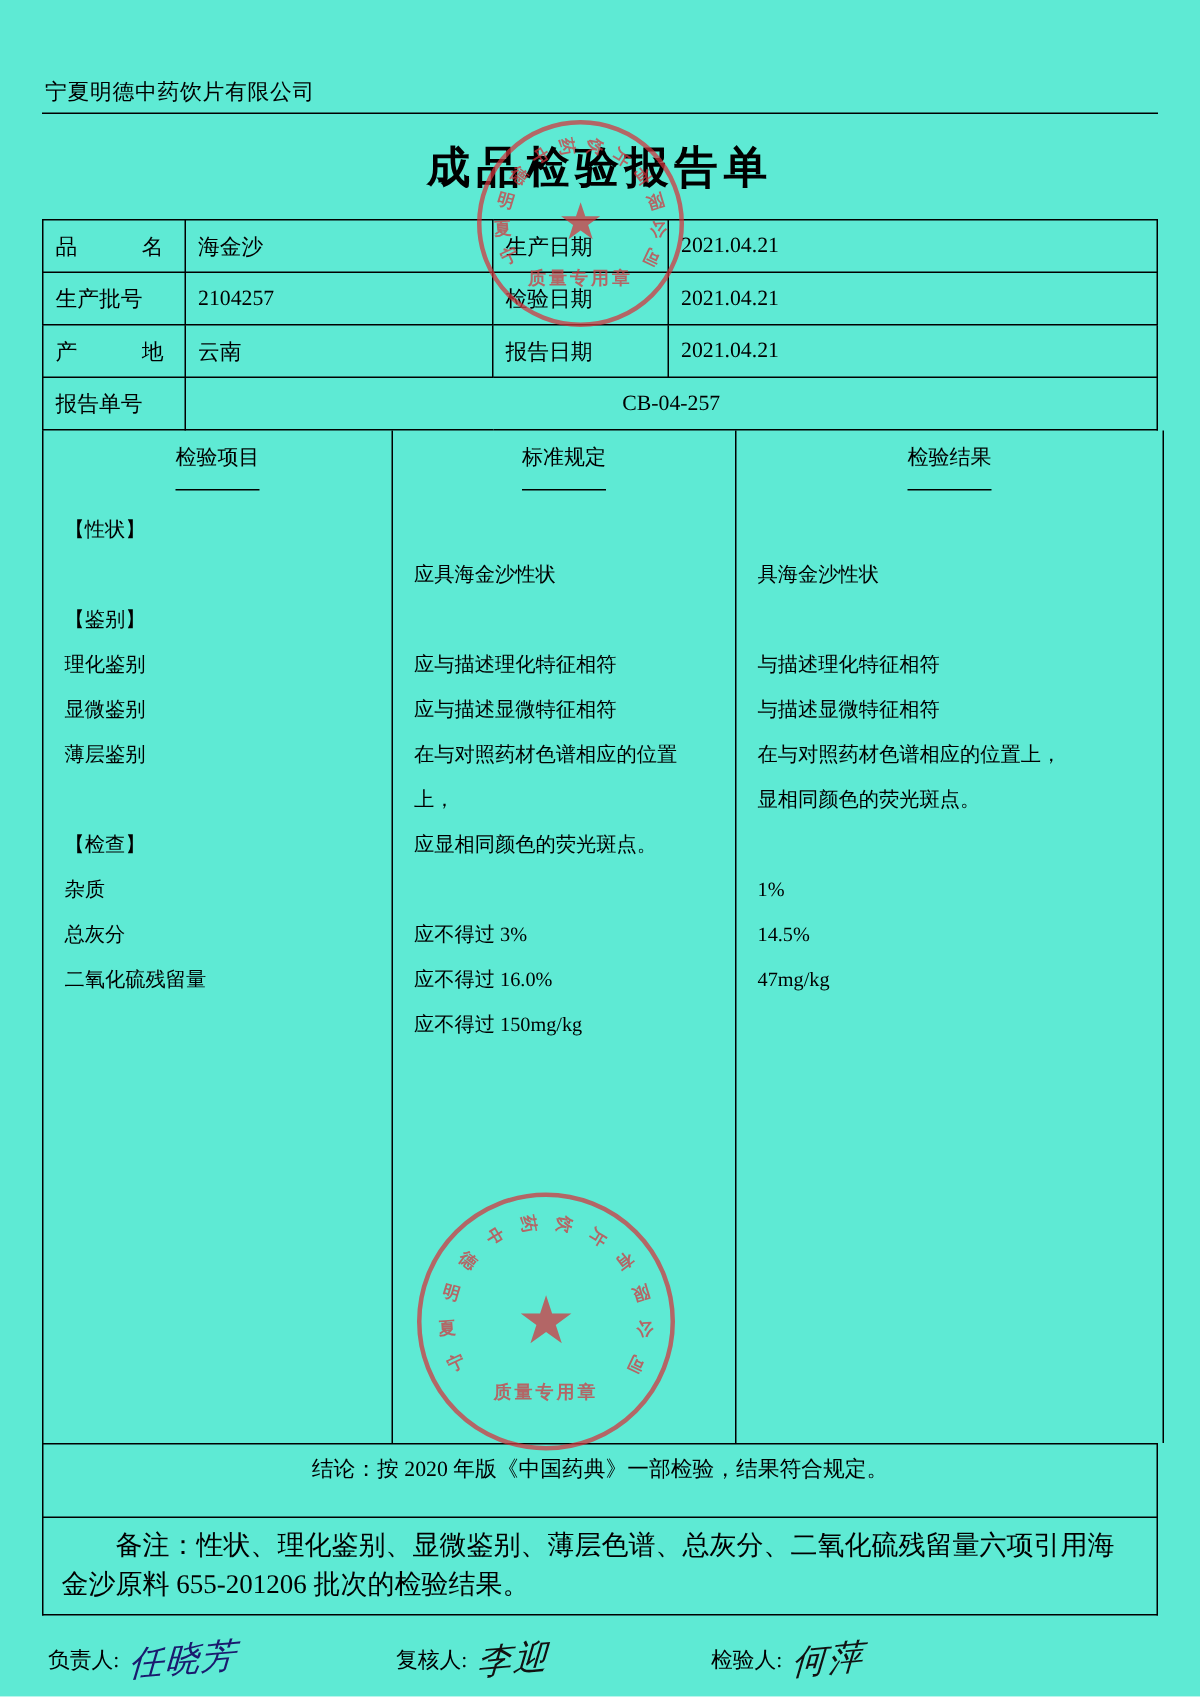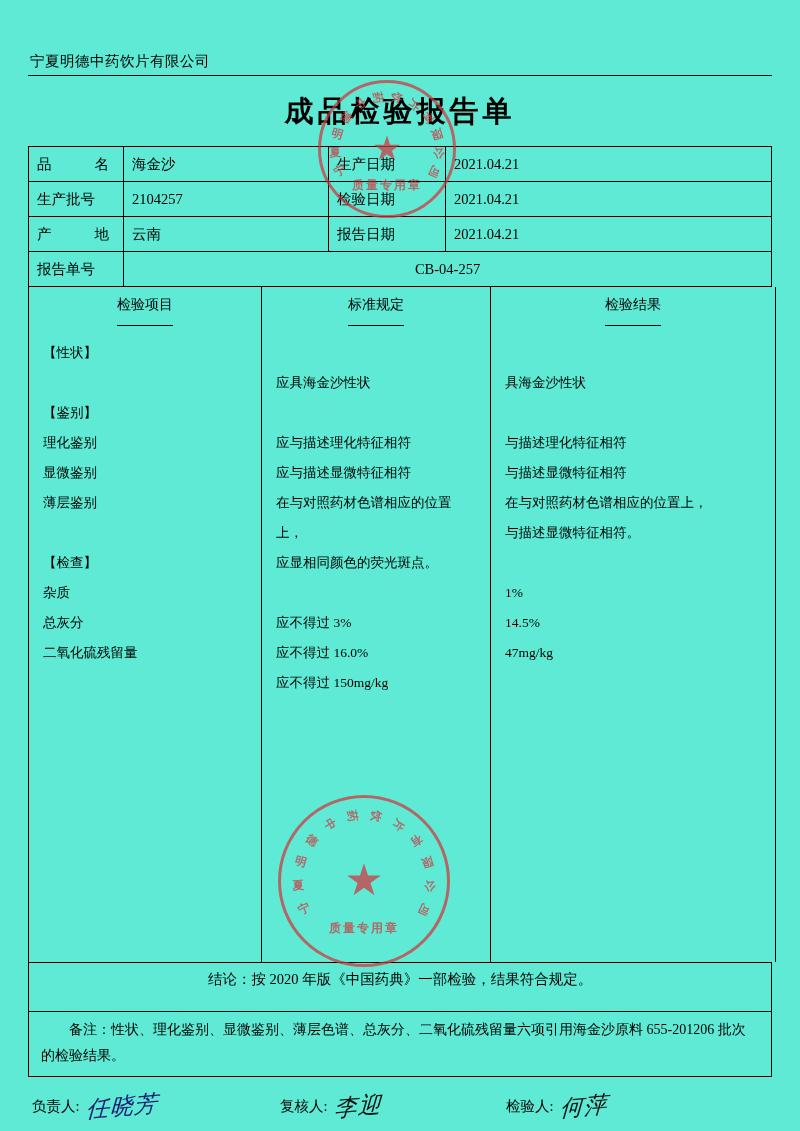--- a/index.html
+++ b/index.html
@@ -116,33 +116,32 @@
   .concl {
     border: 1px solid #000;
     border-top: 1px solid #000;
     font-size: 14.5px;
     text-align: center;
     padding: 7px 6px 22px 6px;
   }
   .remark {
     border: 1px solid #000;
     border-top: none;
-    font-size: 14px;
+    font-size: 18px;
     line-height: 26px;
     padding: 5px 12px 7px 12px;
     text-indent: 2em;
   }
 
   
   .signs {
     display: flex;
     font-size: 14.5px;
     padding: 14px 4px 0 4px;
     position: relative;
-    gap: 16px;
   }
   .sign-block { display: flex; align-items: center; }
   .sign-block.s1 { width: 232px; }
   .sign-block.s2 { width: 210px; }
   .sign-block.s3 { width: 250px; }
   .sig {
     font-family: "DejaVu Serif", serif;
     font-style: italic;
     font-size: 23px;
     color: #1a1a6e;
@@ -291,21 +290,21 @@
         </td>
         <td class="c3">
           <div class="rows body-cell">
             <div class="row gap">&nbsp;</div>
             <div class="row">&nbsp;</div>
             <div class="row">具海金沙性状</div>
             <div class="row">&nbsp;</div>
             <div class="row">与描述理化特征相符</div>
             <div class="row">与描述显微特征相符</div>
             <div class="row">在与对照药材色谱相应的位置上，</div>
-            <div class="row">与描述显微特征相符。</div>
+            <div class="row">显相同颜色的荧光斑点。</div>
             <div class="row">&nbsp;</div>
             <div class="row">1%</div>
             <div class="row">14.5%</div>
             <div class="row">47mg/kg</div>
           </div>
         </td>
       </tr>
     </tbody>
       </table>
 

